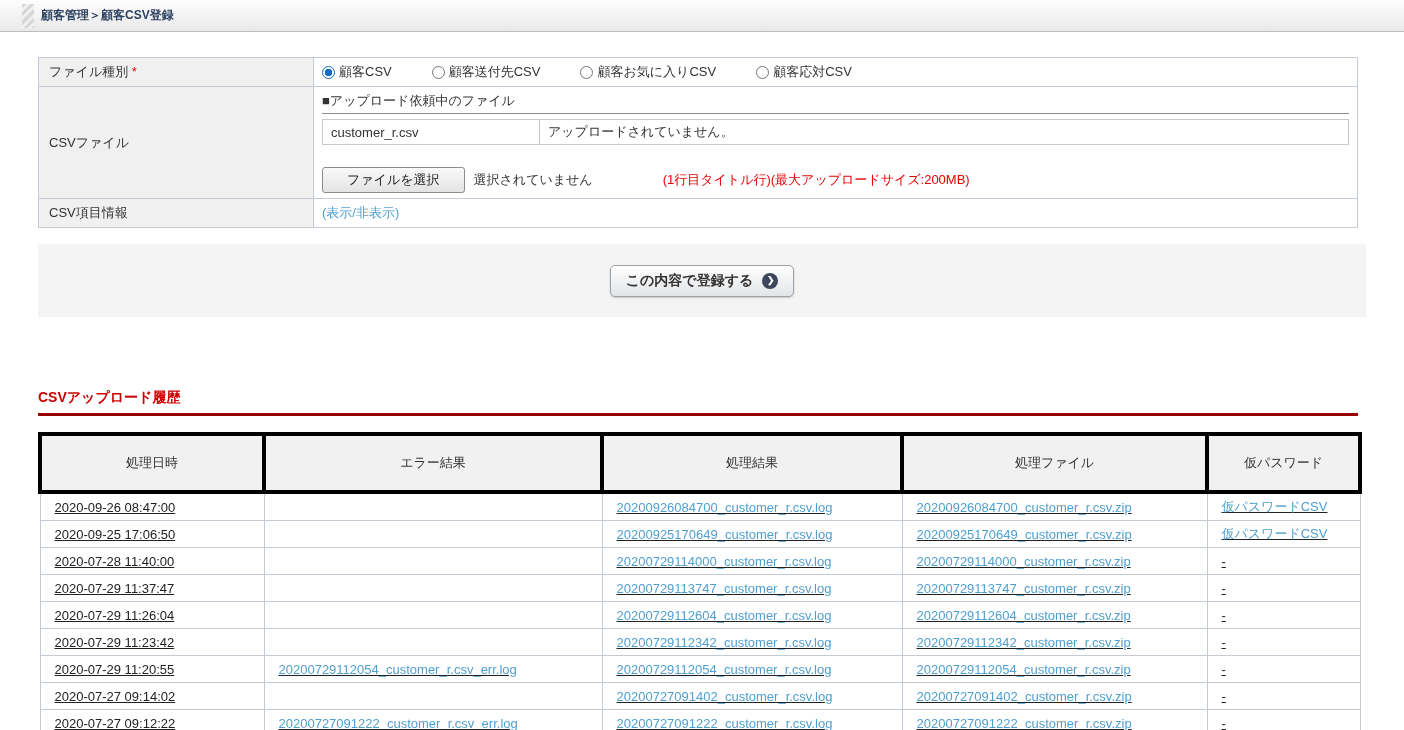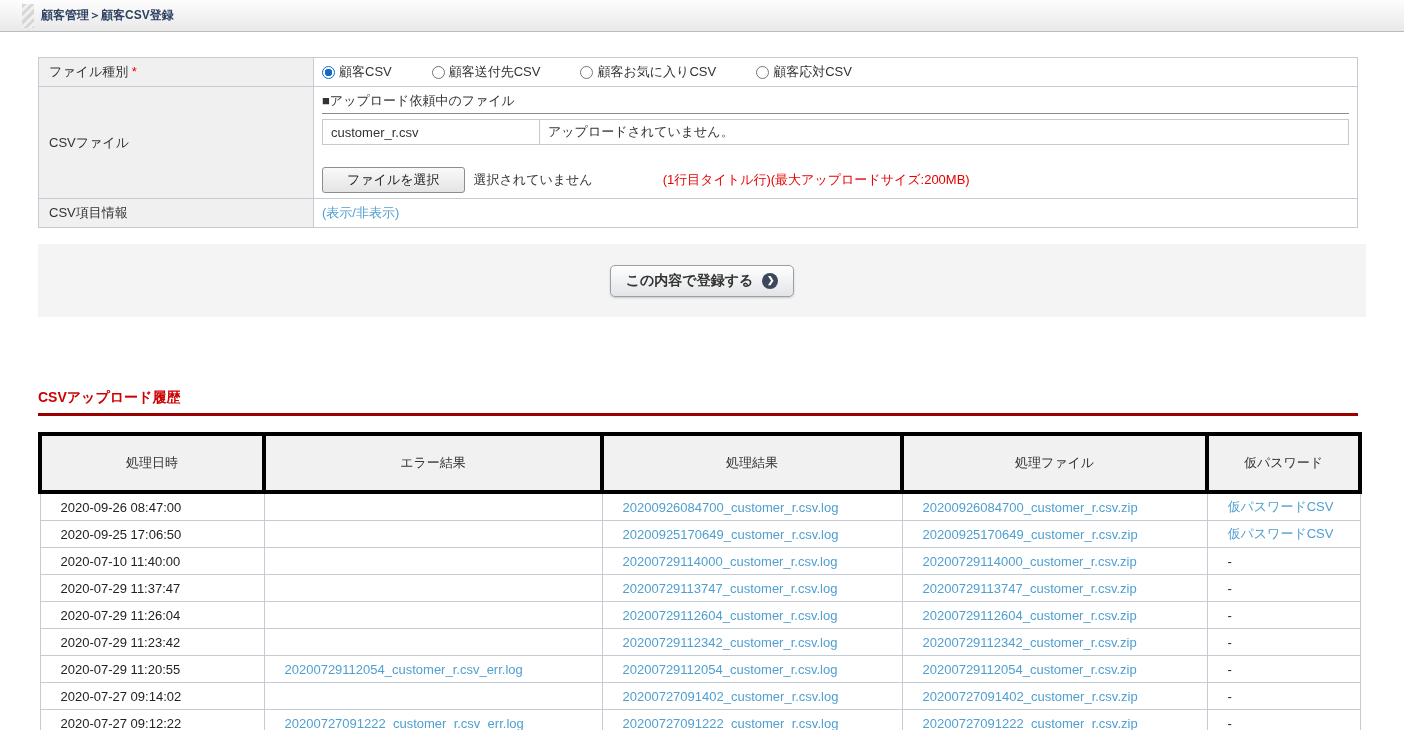--- a/index.html
+++ b/index.html
@@ -77,22 +77,22 @@
 
   
   .history-title { margin:72px 0 0 30px; font-size:14px; font-weight:bold; color:#cc0000; }
   .history-rule { margin:6px 0 0 38px; width:1320px; height:3px; background:#990000; }
   .history-table { border-collapse:collapse; width:1320px; margin-top:16px; table-layout:fixed; }
   .history-table th {
     background:#f1f1f1; font-weight:normal; text-align:center;
     border:4px solid #000000; padding:18px 6px; height:26px; color:#333;
   }
   .history-table td {
-    border:1px solid #c5cbd4; padding:4px 20px; height:27px;
-    background:#fff; overflow:hidden; white-space:nowrap; color:#222;
+    border:1px solid #c5cbd4; padding:4px 14px; height:27px;
+    background:#fff; overflow:hidden; white-space:nowrap; color:#222;text-decoration:underline;
   }
   .history-table th:nth-child(1), .history-table td:nth-child(1){ width:224px; }
   .history-table th:nth-child(2), .history-table td:nth-child(2){ width:338px; }
   .history-table th:nth-child(3), .history-table td:nth-child(3){ width:300px; }
   .history-table th:nth-child(4), .history-table td:nth-child(4){ width:305px; }
   .history-table th:nth-child(5), .history-table td:nth-child(5){ width:153px; }
   .tbl-link { color:#4f9fd0; text-decoration:none; }
 </style>
 </head>
 <body>
@@ -193,21 +193,21 @@
           <td><a href="#" class="tbl-link">仮パスワードCSV</a></td>
         </tr>
         <tr>
           <td>2020-09-25 17:06:50</td>
           <td></td>
           <td><a href="#" class="tbl-link">20200925170649_customer_r.csv.log</a></td>
           <td><a href="#" class="tbl-link">20200925170649_customer_r.csv.zip</a></td>
           <td><a href="#" class="tbl-link">仮パスワードCSV</a></td>
         </tr>
         <tr>
-          <td>2020-07-10 11:40:00</td>
+          <td>2020-07-28 11:40:00</td>
           <td></td>
           <td><a href="#" class="tbl-link">20200729114000_customer_r.csv.log</a></td>
           <td><a href="#" class="tbl-link">20200729114000_customer_r.csv.zip</a></td>
           <td>-</td>
         </tr>
         <tr>
           <td>2020-07-29 11:37:47</td>
           <td></td>
           <td><a href="#" class="tbl-link">20200729113747_customer_r.csv.log</a></td>
           <td><a href="#" class="tbl-link">20200729113747_customer_r.csv.zip</a></td>

